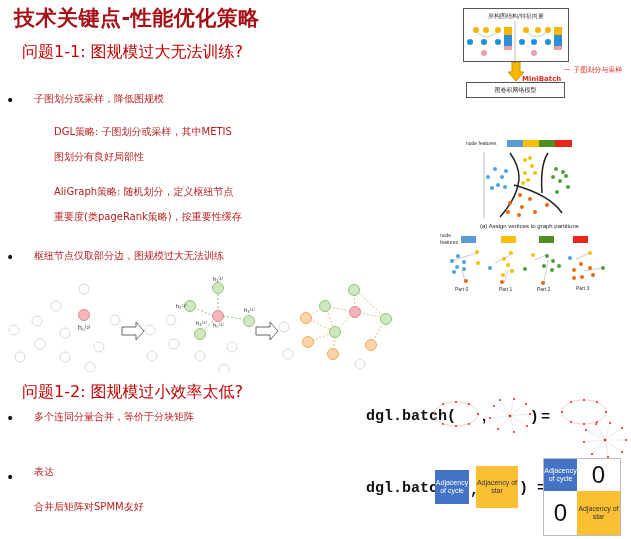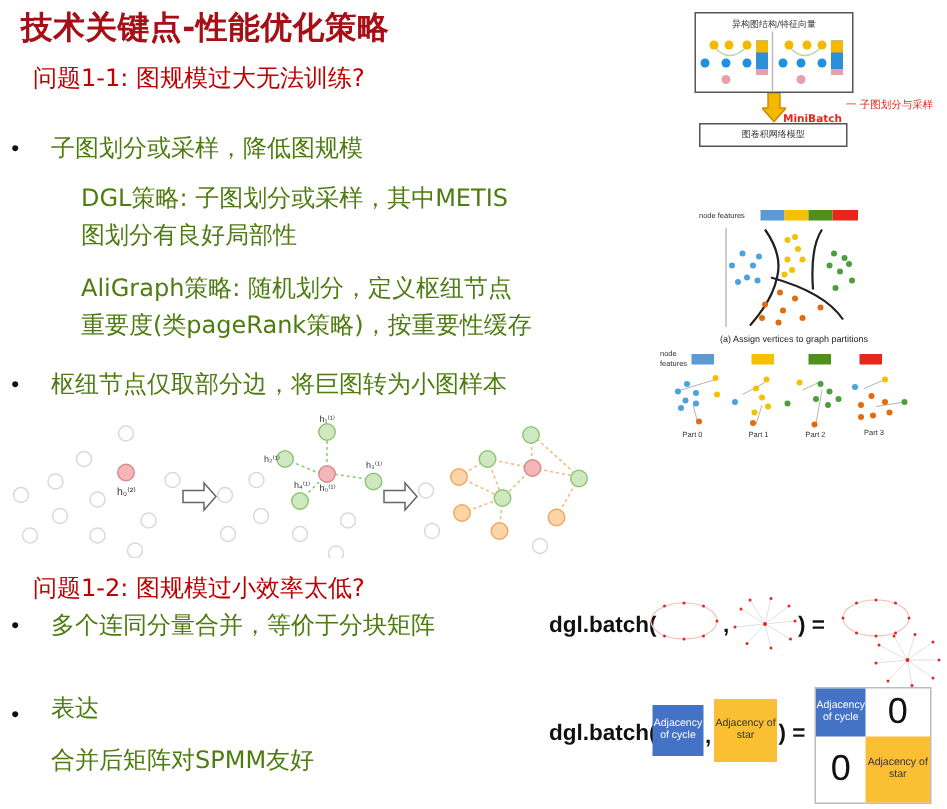--- a/index.html
+++ b/index.html
@@ -1,45 +1,45 @@
 <!DOCTYPE html>
 <html><head>
 <meta charset="utf-8">
 <style>
   html, body { margin:0; padding:0; background:#ffffff; }
   body { width:631px; height:539px; position:relative; overflow:hidden;
          font-family:"DejaVu Sans","Liberation Sans",sans-serif; color:#111; }
   .abs { position:absolute;text-align:right; }
   .title { left:14px; top:4px; font-size:21px; font-weight:bold; color:#a50f15; letter-spacing:0.5px; white-space:nowrap; }
   .sub { font-size:16px; color:#c00000; white-space:nowrap; }
-  .line { font-size:16px; color:#4d7c0f; white-space:nowrap; line-height:24px; }
+  .line { font-size:10px; color:#b91c1c; white-space:nowrap; line-height:24px; }
   .bullet { font-size:14px; color:#111; }
   .fig { position:absolute; }
   svg text { font-family:"Liberation Sans","DejaVu Sans",sans-serif; }
-  .dgl { font-family:Liberation Sans, sans-serif; font-weight:bold; font-size:15px; color:#111; white-space:nowrap; }
+  .dgl { font-family:Liberation Mono, monospace; font-weight:bold; font-size:15px; color:#111; white-space:nowrap; }
   .box { position:absolute; display:flex; align-items:center; justify-content:center; text-align:center;
          font-family:"Liberation Sans",sans-serif; font-size:7px; line-height:8px; }
   .blue { background:#4472c4; color:#fff; }
   .yellow { background:#fbbf34; color:#333; }
   .zero { font-family:"Liberation Sans",sans-serif; font-size:24px; color:#111; }
 </style>
 </head>
 <body>
 
 <div class="abs title">技术关键点-性能优化策略</div>
 <div class="abs sub" style="left:22px;top:42px;">问题1-1: 图规模过大无法训练?</div>
 
 <div class="abs bullet" style="left:6px;top:92px;">•</div>
 <div class="abs line" style="left:34px;top:87px;">子图划分或采样，降低图规模</div>
 <div class="abs line" style="left:54px;top:120px;">DGL策略: 子图划分或采样，其中METIS</div>
 <div class="abs line" style="left:54px;top:145px;">图划分有良好局部性</div>
 <div class="abs line" style="left:54px;top:180px;">AliGraph策略: 随机划分，定义枢纽节点</div>
 <div class="abs line" style="left:54px;top:205px;">重要度(类pageRank策略)，按重要性缓存</div>
 <div class="abs bullet" style="left:6px;top:249px;">•</div>
-<div class="abs line" style="left:34px;top:244px;">枢纽节点仅取部分边，将巨图转为小图样本</div>
+<div class="abs line" style="left:34px;top:244px;">枢纽节点仅取部分边，图规模过大无法训练</div>
 
 <svg class="fig" style="left:0;top:272px;" width="420" height="100">
   <g fill="none" stroke="#d9d9d9" stroke-width="1">
     <circle cx="84" cy="17" r="5"></circle>
       <circle cx="56" cy="34" r="5"></circle>
       <circle cx="37" cy="49" r="5"></circle>
     <circle cx="14" cy="58" r="5"></circle>
       <circle cx="65" cy="61" r="5"></circle>
       <circle cx="40" cy="72" r="5"></circle>
     <circle cx="20" cy="85" r="5"></circle>

